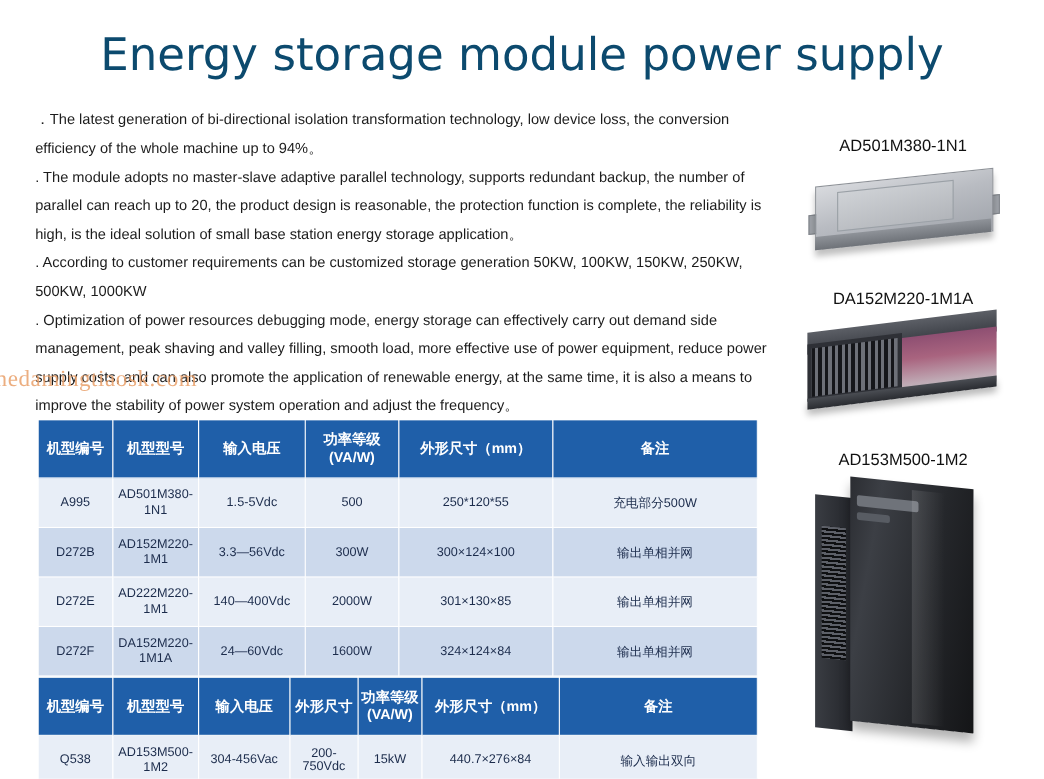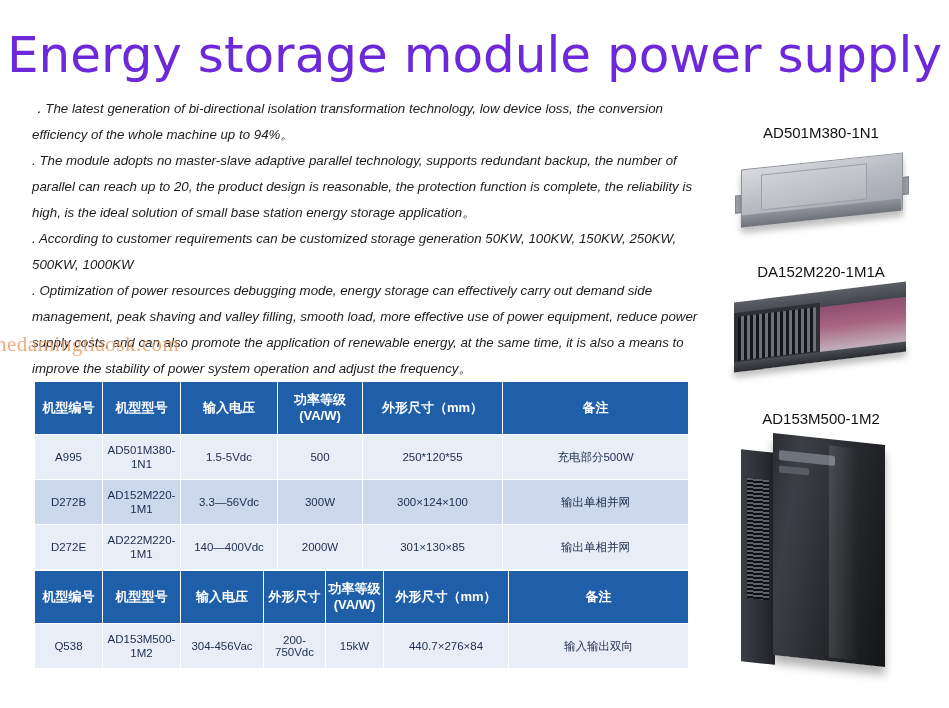--- a/index.html
+++ b/index.html
@@ -19,35 +19,34 @@
     width: 949px;
     height: 708px;
   }
   .title {
     position: absolute;
     top: 26px;
     left: 0;
     width: 949px;
     text-align: center;
     font-family: "DejaVu Sans", sans-serif;
-    font-size: 50px;
+    font-size: 41px;
     font-weight: 400;
-    color: #6d28d9;
+    color: #0c4a6e;
     letter-spacing: 0px;
     white-space: nowrap;
   }
   .body-text {
     position: absolute;
     top: 96px;
     left: 32px;
     width: 668px;
     font-size: 13.3px;
     line-height: 26px;
     color: #1c1c1c;
-    font-style: italic;
   }
   .body-text p {
     margin: 0 0 0 0;
   }
 
   
   .watermark {
     position: absolute;
     left: -4px;
     top: 332px;
@@ -291,20 +290,28 @@
         <td>300W</td>
         <td>300×124×100</td>
         <td>输出单相并网</td>
       </tr>
       <tr class="row-a">
         <td>D272E</td>
         <td class="wrapcell">AD222M220-1M1</td>
         <td>140—400Vdc</td>
         <td>2000W</td>
         <td>301×130×85</td>
+        <td>输出单相并网</td>
+      </tr>
+      <tr class="row-b">
+        <td>D272F</td>
+        <td class="wrapcell">DA152M220-1M1A</td>
+        <td>24—60Vdc</td>
+        <td>1600W</td>
+        <td>324×124×84</td>
         <td>输出单相并网</td>
       </tr>
     </tbody>
       </table>
 
     <table class="spec">
       <colgroup>
         <col style="width:68px">
           <col style="width:78px">
           <col style="width:83px">

